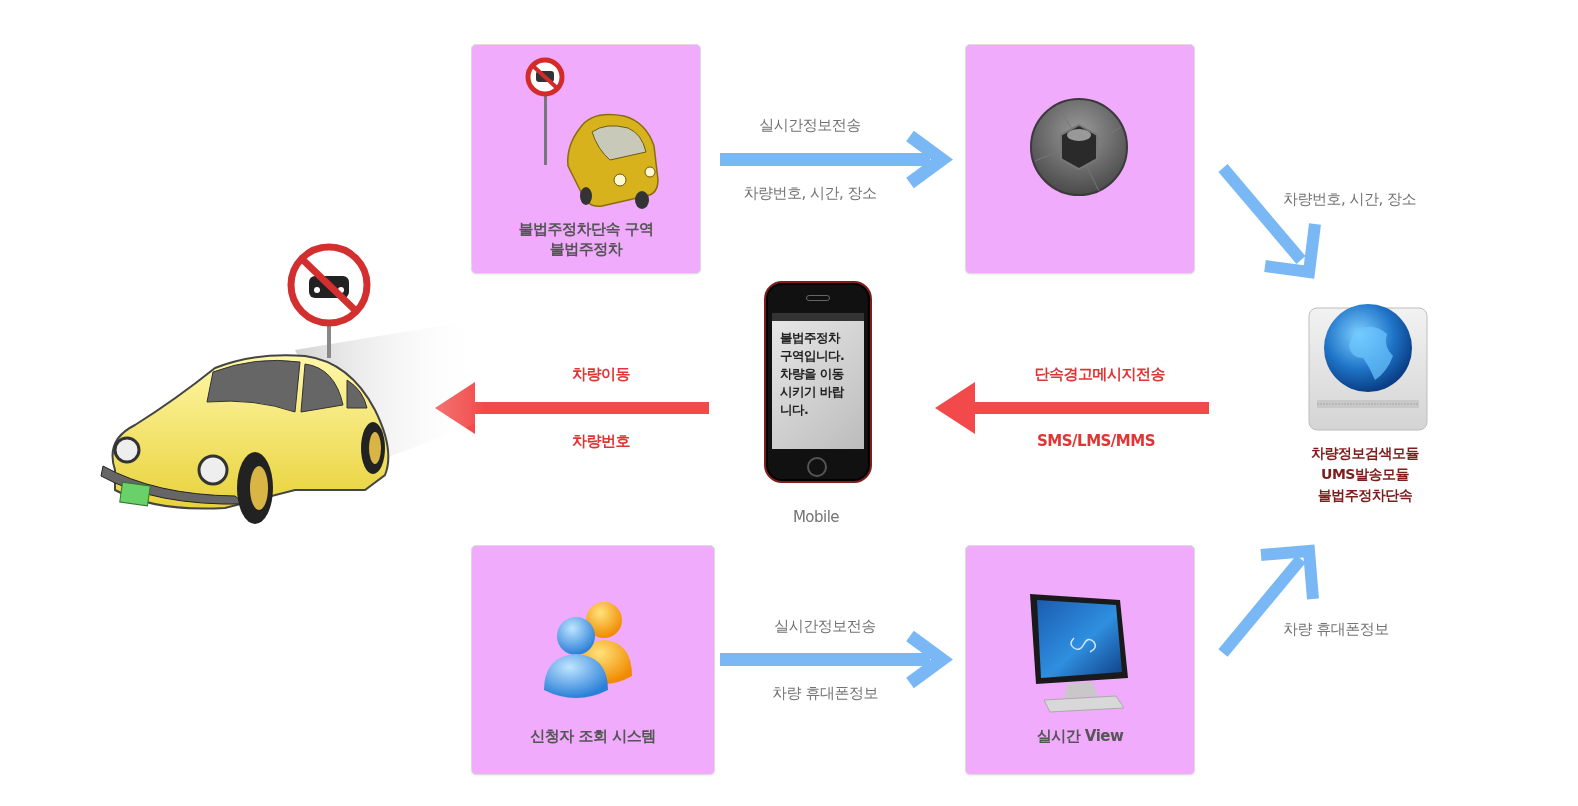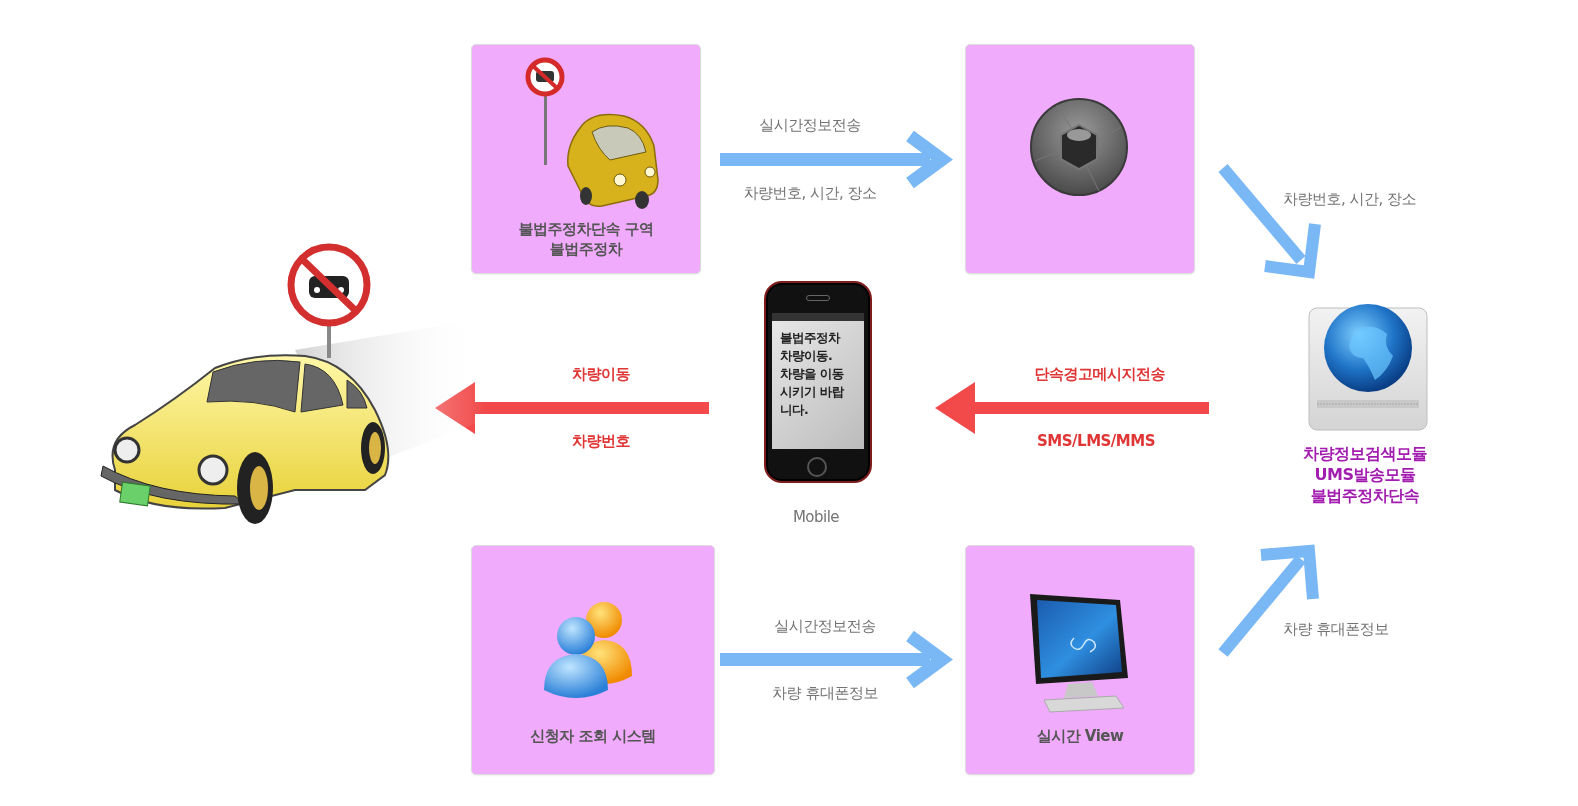--- a/index.html
+++ b/index.html
@@ -6,22 +6,22 @@
   body { width:1578px; height:806px; position:relative; overflow:hidden;
          font-family:"DejaVu Sans","Liberation Sans",sans-serif; color:#555; }
   .abs { position:absolute; }
   .card { position:absolute; width:228px; height:228px; background:#f0abfc;
           border:1px solid #dcdcdc; border-radius:5px; box-shadow:0 1px 2px rgba(0,0,0,0.06); }
   .card-label { position:absolute; left:0; right:0; bottom:14px; text-align:center;
                 font-size:15px; line-height:20px; color:#555; font-weight:bold; letter-spacing:-0.5px; }
   .card-label span { display:block; }
   .lbl { position:absolute; font-size:15px; color:#737373; white-space:nowrap; letter-spacing:-0.5px; text-align:center; }
   .lbl.red { color:#e03535; font-weight:bold;text-align:right; }
-  .node-label { position:absolute; text-align:center; font-size:16px; line-height:21px;
-                color:#a21caf; font-weight:bold; letter-spacing:-0.5px; }
+  .node-label { position:absolute; text-align:center; font-size:14px; line-height:21px;
+                color:#7f1d1d; font-weight:bold; letter-spacing:-0.5px; }
   .node-label span { display:block; }
   svg { overflow:visible; }
 </style>
 </head>
 <body>
 
 <div class="card" style="left:471px;top:44px;">
   <svg class="abs" style="left:50px;top:10px;" width="140" height="150">
 
     <rect x="22" y="28" width="3" height="82" fill="#777"></rect>
@@ -106,21 +106,21 @@
   <rect x="36" y="22" width="238" height="12" fill="#f24a4a"></rect>
 </svg>
 <div class="lbl red" style="left:1005px;top:432px;width:150px;">SMS/LMS/MMS</div>
 
 <div class="abs" style="left:764px;top:281px;width:104px;height:198px;background:#111;border-radius:18px;border:2px solid #7f1d1d;box-shadow:inset 0 0 0 2px #000;">
   <div class="abs" style="left:40px;top:12px;width:22px;height:4px;border:1px solid #666;border-radius:3px;"></div>
   <div class="abs" style="left:6px;top:30px;width:92px;height:8px;background:#333;"></div>
   <div class="abs" style="left:6px;top:38px;width:92px;height:128px;background:linear-gradient(135deg,#e6e6e6,#bcbcbc);">
     <div style="padding:8px 6px 0 8px;font-size:12.5px;line-height:18px;color:#222;font-weight:bold;letter-spacing:-0.5px;">
       <div>불법주정차</div>
-      <div>차량이동.</div>
+      <div>구역입니다.</div>
       <div>차량을 이동</div>
       <div>시키기 바랍</div>
       <div>니다.</div>
     </div>
   </div>
   <div class="abs" style="left:41px;top:174px;width:16px;height:16px;border:2px solid #555;border-radius:50%;"></div>
 </div>
 <div class="lbl" style="left:776px;top:508px;width:80px;font-weight:normal;">Mobile</div>
 
 <div class="lbl red" style="left:540px;top:365px;width:90px;">차량이동</div>

